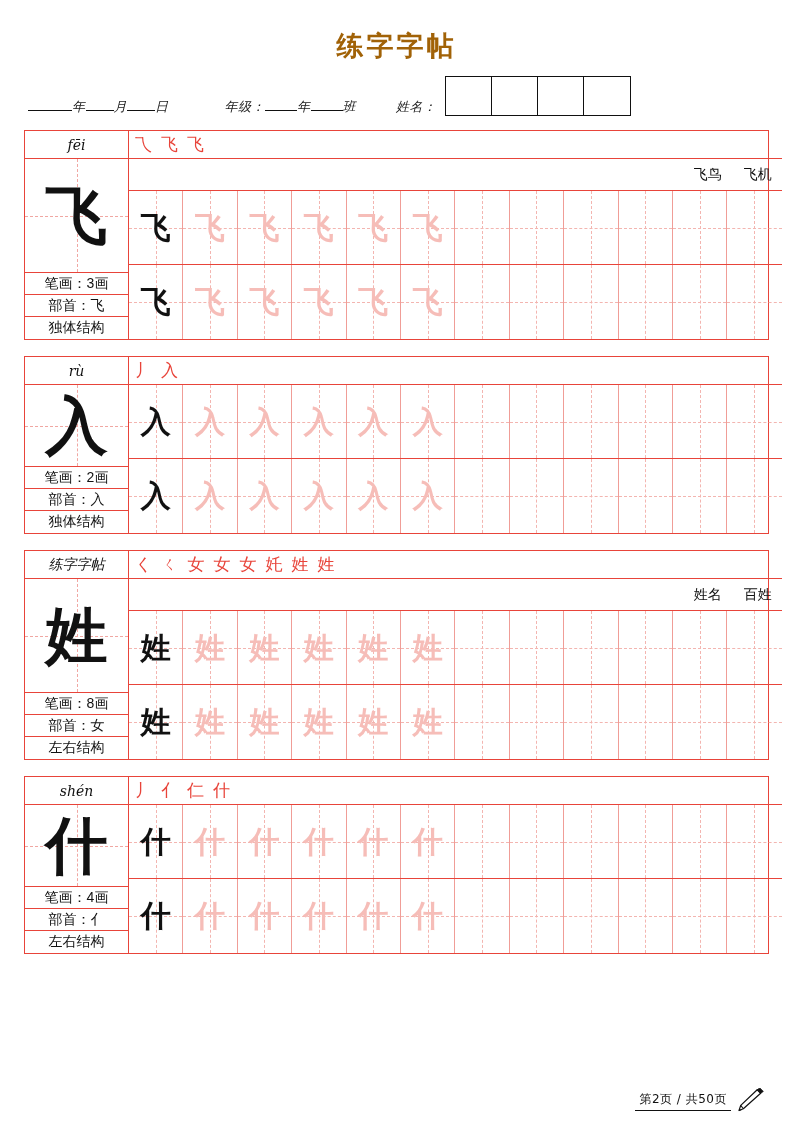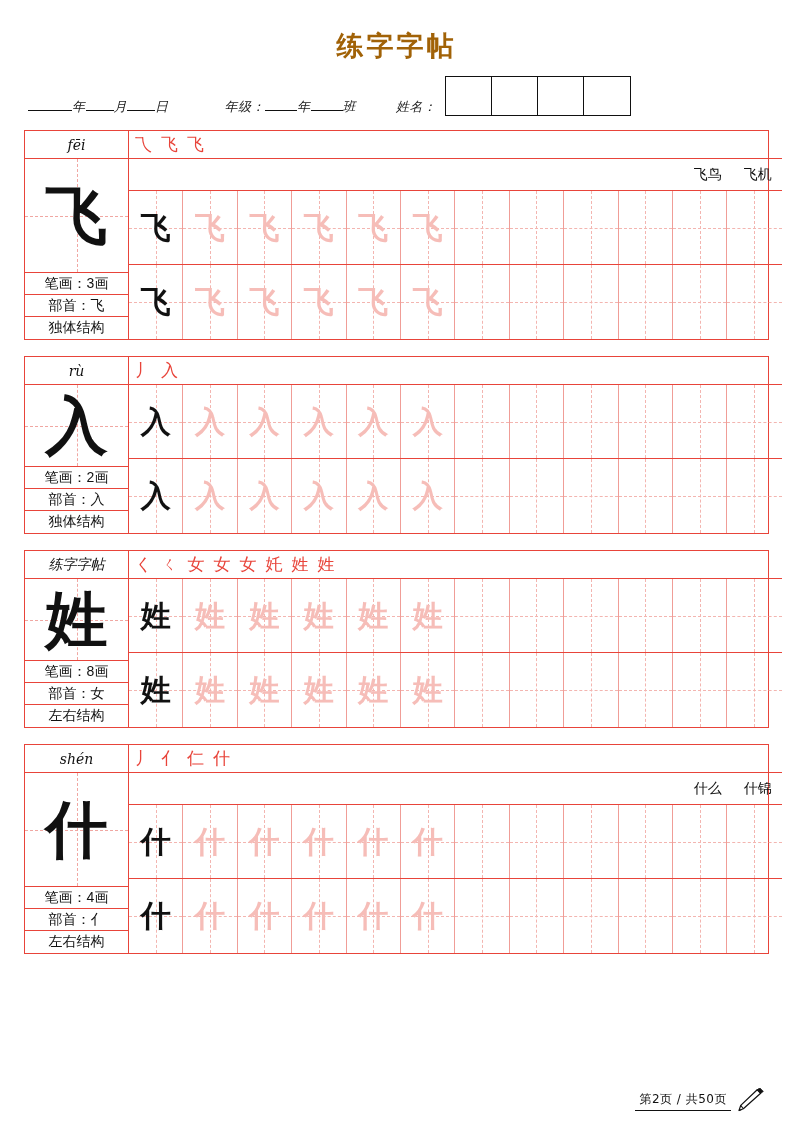--- a/index.html
+++ b/index.html
@@ -496,20 +496,24 @@
       <div class="stroke-row">
         <span>く</span>
         <span>ㄑ</span>
         <span>女</span>
         <span>女</span>
         <span>女</span>
         <span>奼</span>
         <span>姓</span>
         <span>姓</span>
       </div>
+      <div class="words-row">
+        <span>姓名</span>
+        <span>百姓</span>
+      </div>
       <div class="grid-row">
         <div class="cellbox">
             <div class="v"></div>
             <div class="h"></div>
             <span class="glyph solid">姓</span>
           </div>
         <div class="cellbox">
             <div class="v"></div>
             <div class="h"></div>
             <span class="glyph faint">姓</span>
@@ -629,24 +633,20 @@
       <div class="info-cell">笔画：4画</div>
       <div class="info-cell">部首：亻</div>
       <div class="info-cell">左右结构</div>
     </div>
     <div class="right-col">
       <div class="stroke-row">
         <span>丿</span>
         <span>亻</span>
         <span>仁</span>
         <span>什</span>
-      </div>
-      <div class="words-row">
-        <span>什么</span>
-        <span>什锦</span>
       </div>
       <div class="grid-row">
         <div class="cellbox">
             <div class="v"></div>
             <div class="h"></div>
             <span class="glyph solid">什</span>
           </div>
         <div class="cellbox">
             <div class="v"></div>
             <div class="h"></div>

